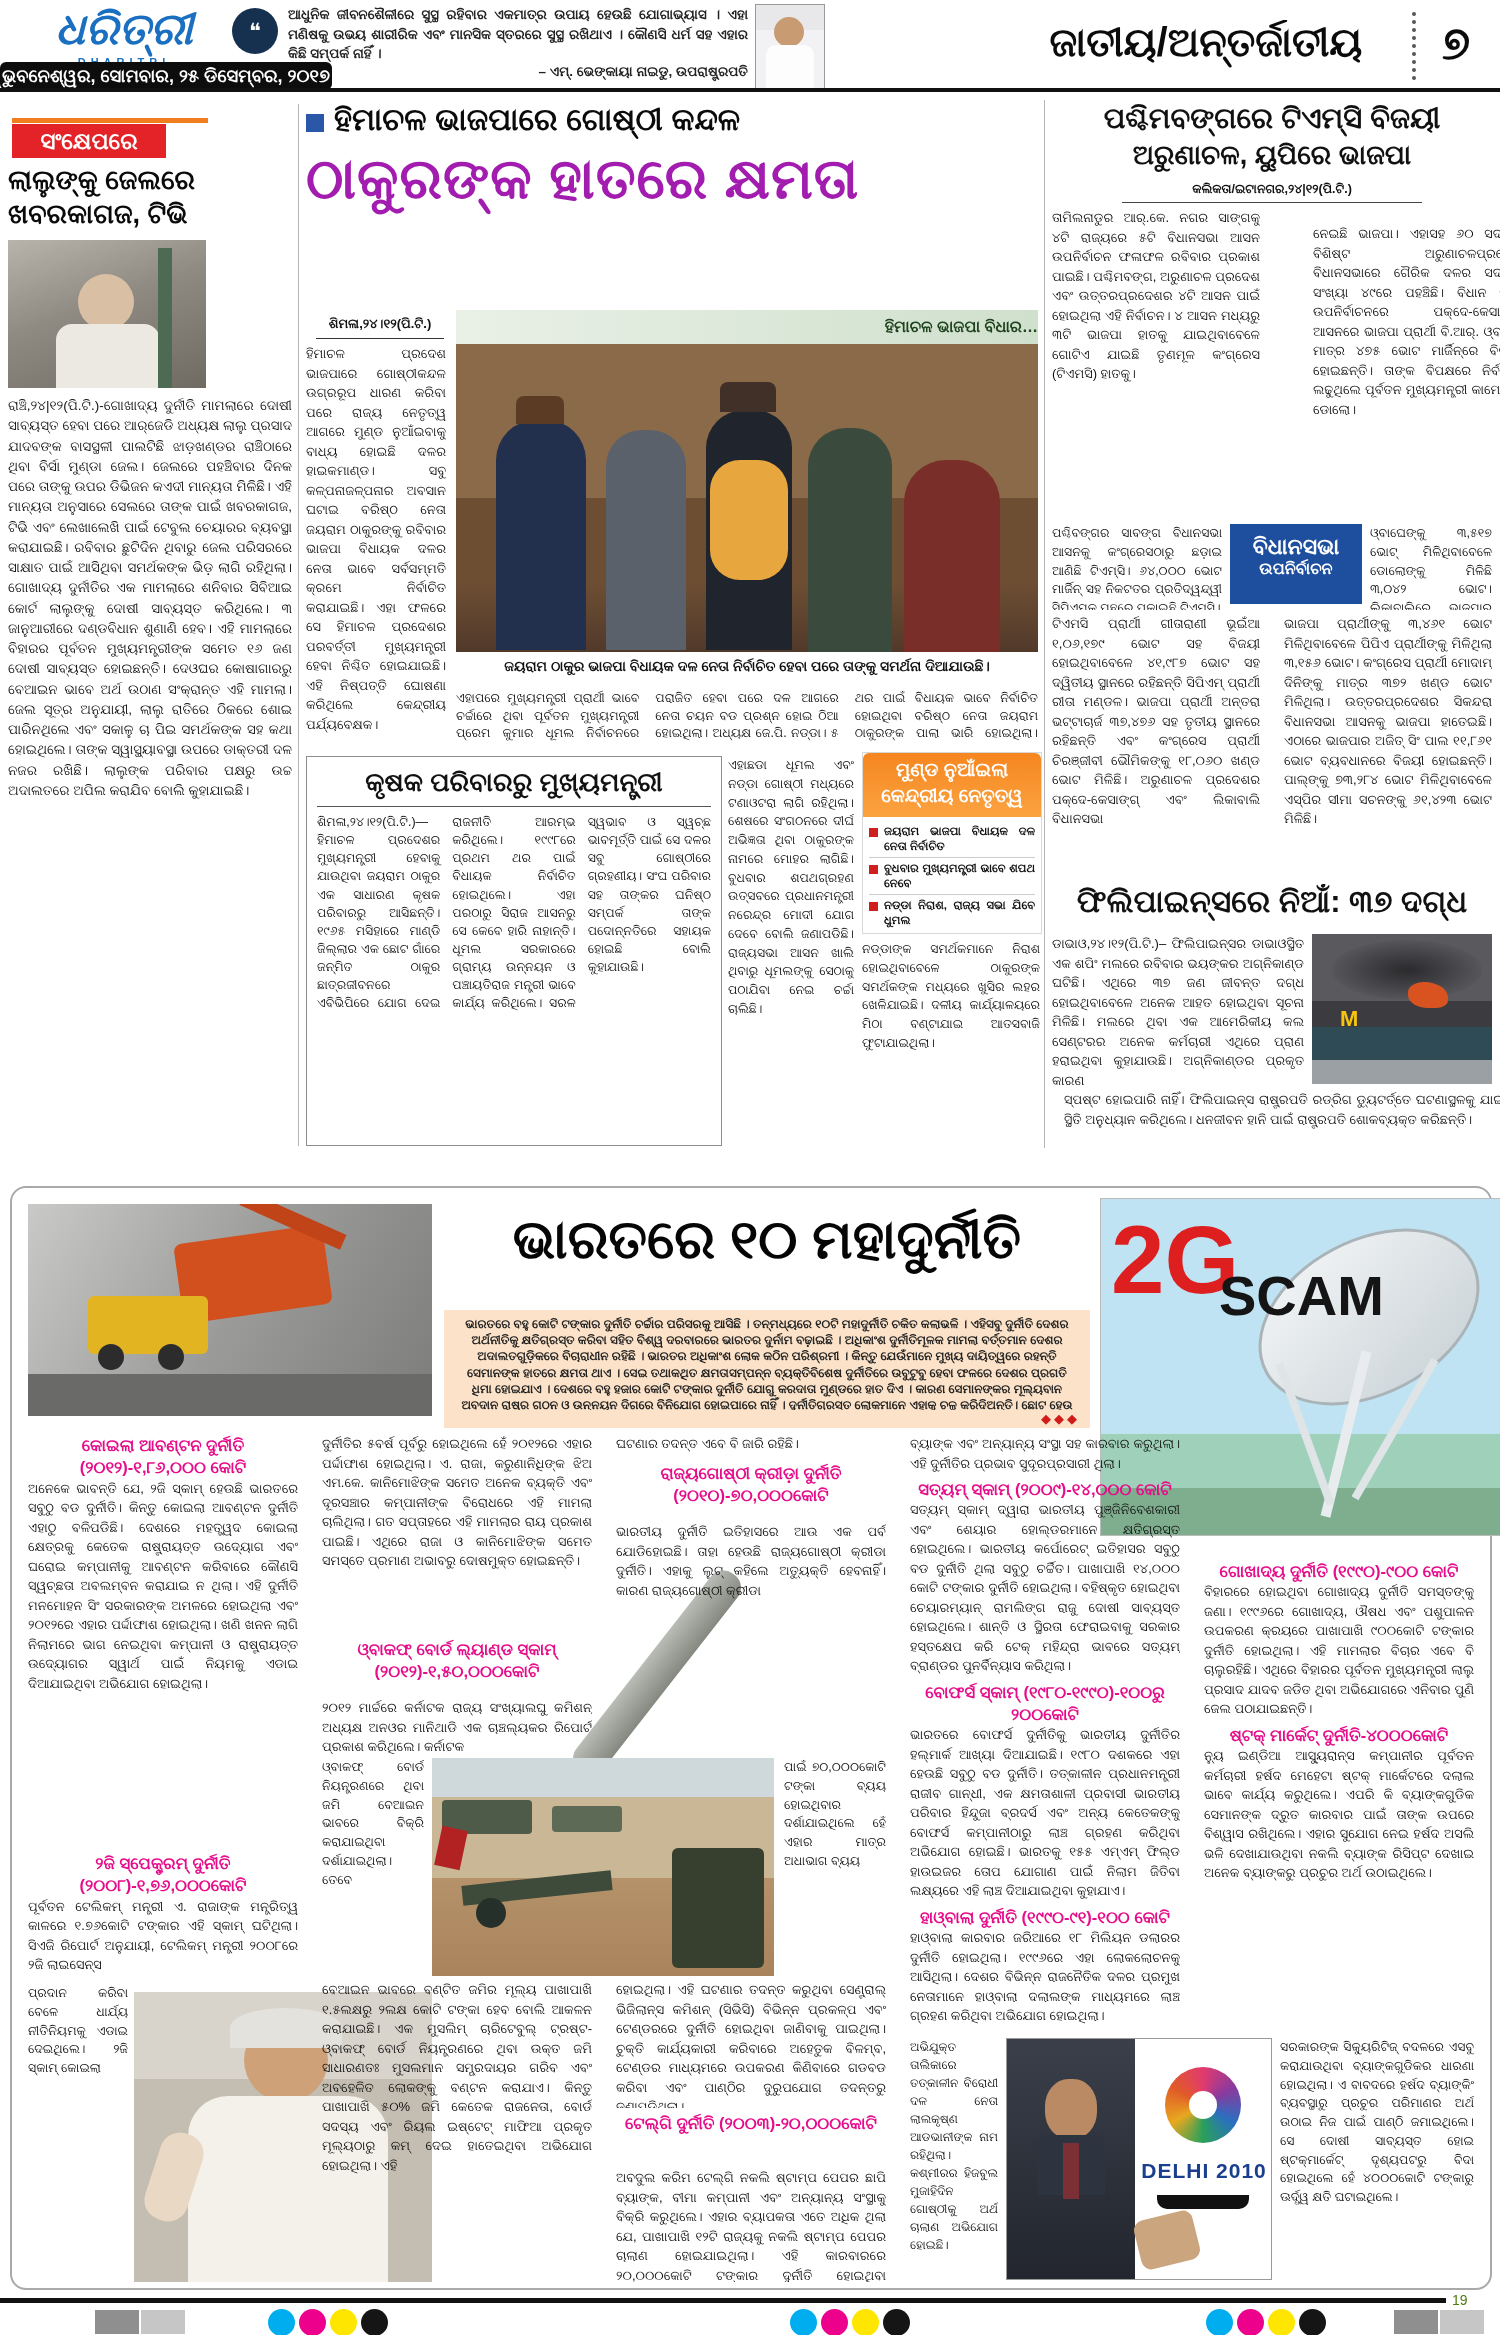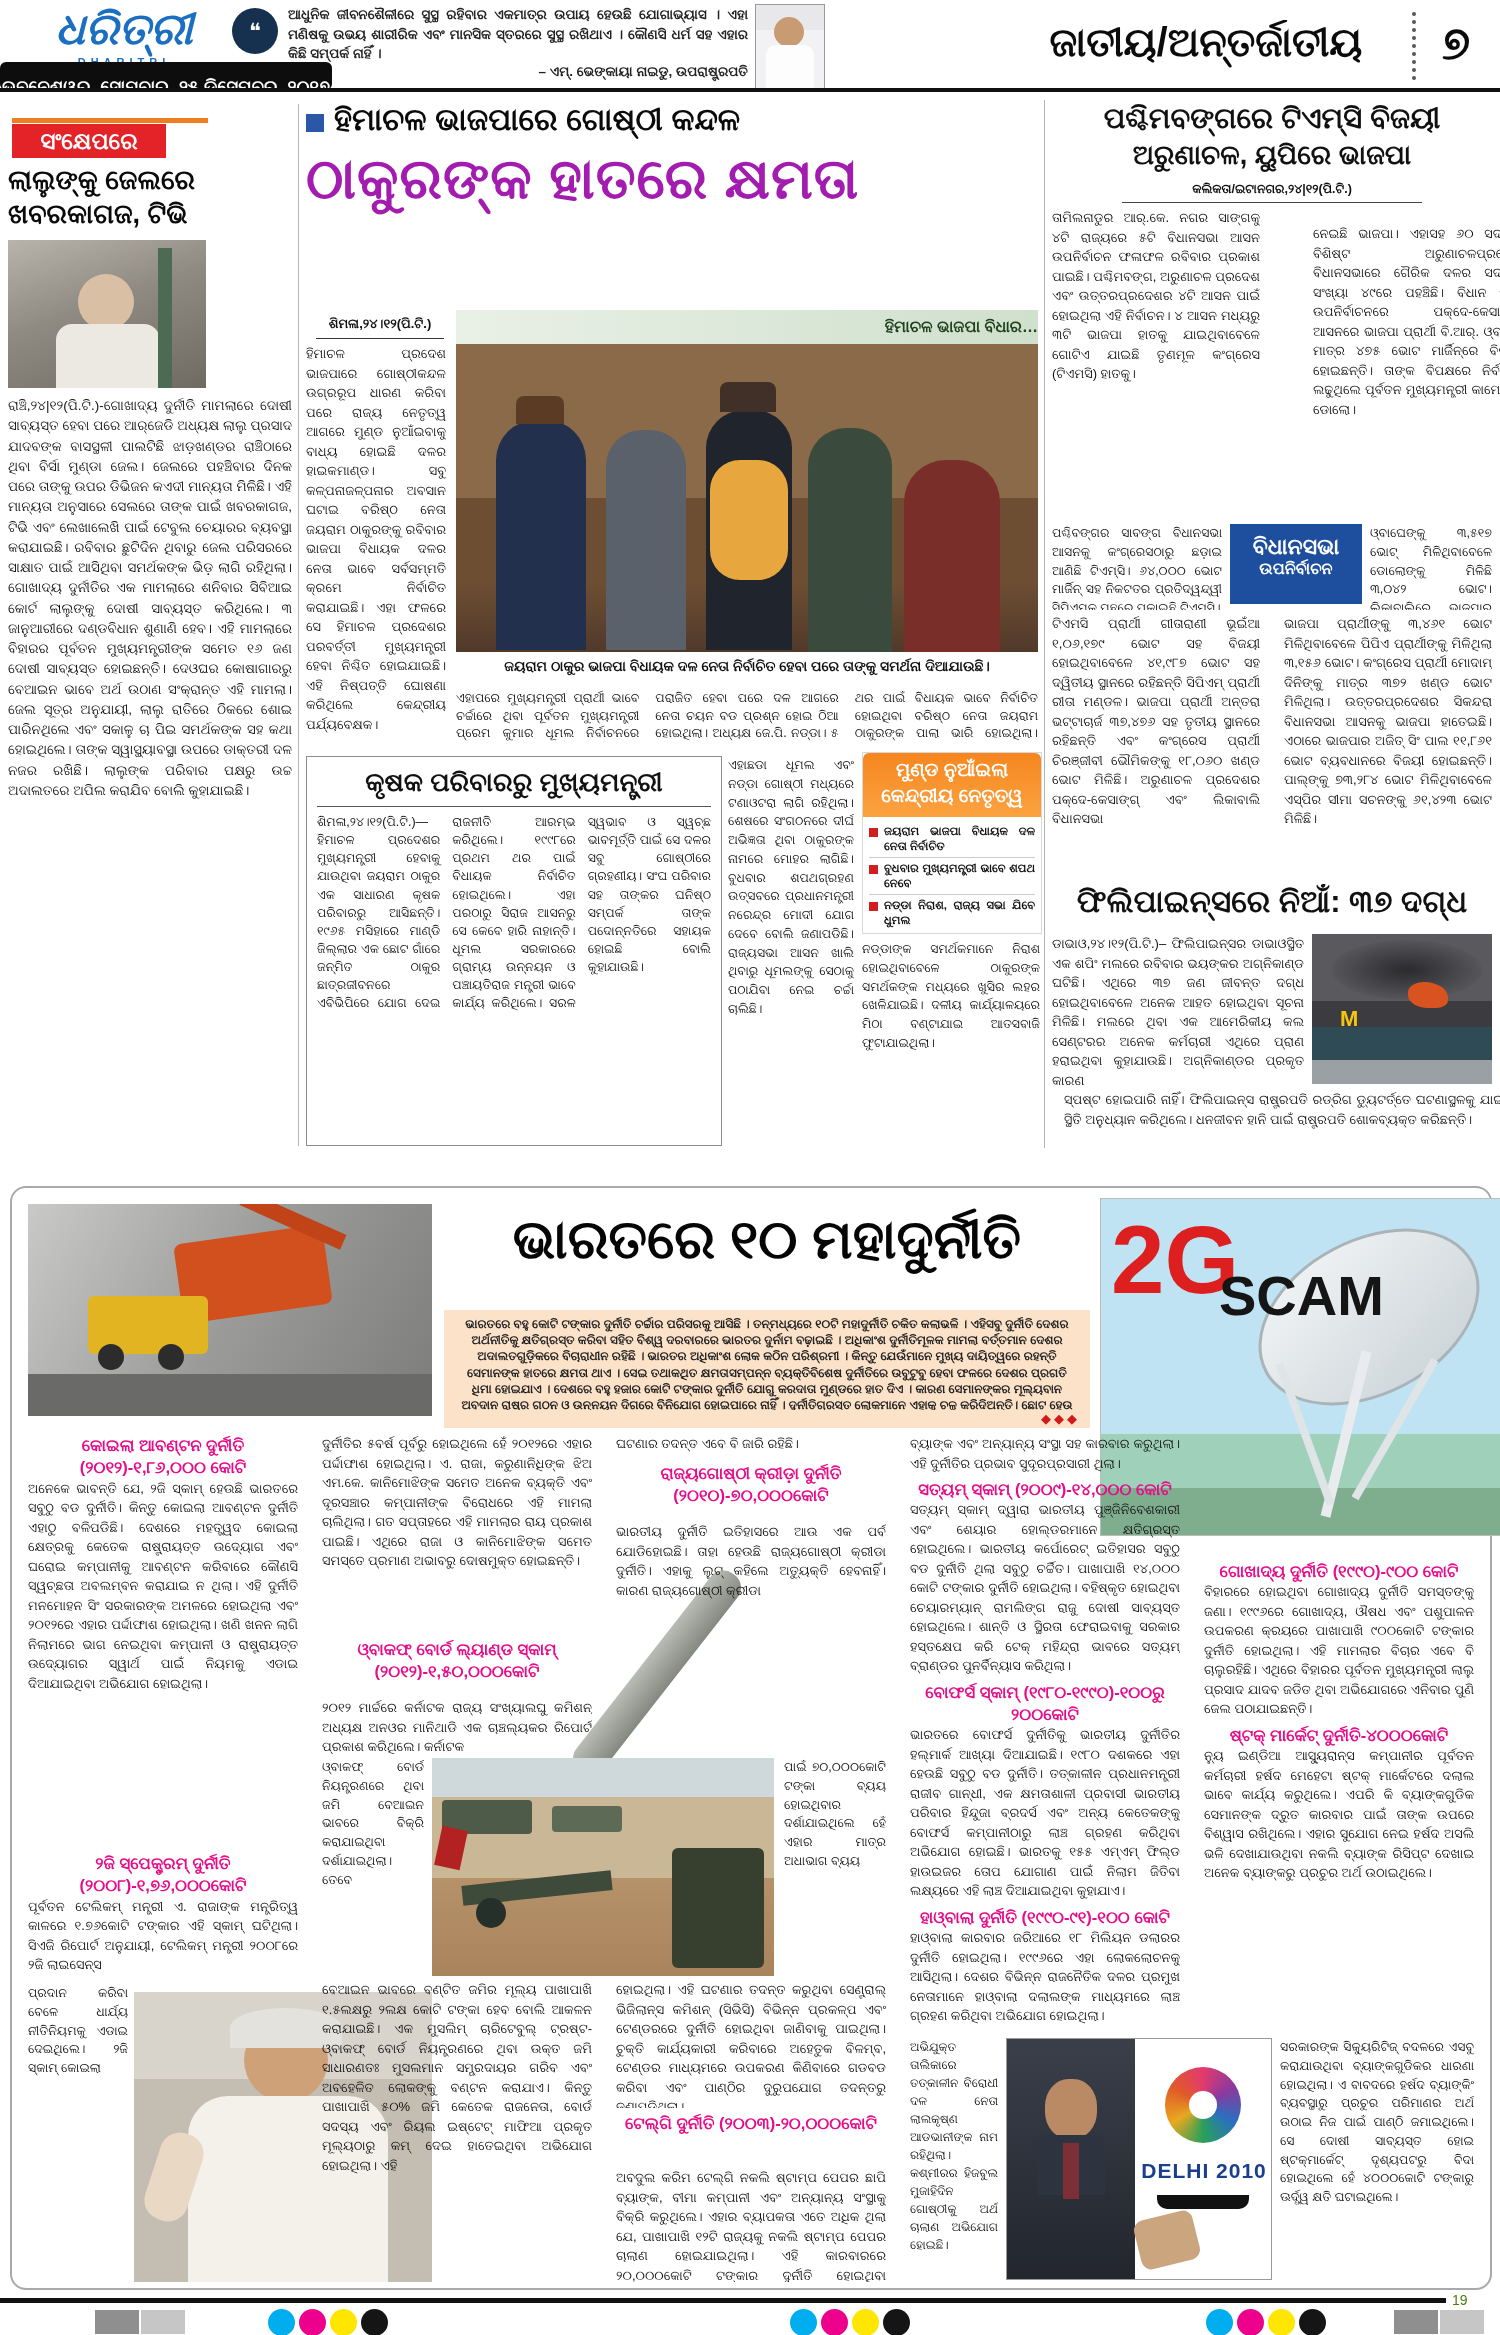--- a/index.html
+++ b/index.html
@@ -15,21 +15,21 @@
   p{margin:0 0 6px 0;}
   .colflow p{margin:0 0 5px 0;}
 </style>
 </head>
 <body>
 
 <div class="t" style="left:0;top:0;width:1500px;height:92px;">
   <div class="t" style="left:18px;top:0px;width:212px;height:58px;font-size:44px;font-weight:bold;font-style:italic;color:#1a6fc0;text-align:center;line-height:58px;">ଧରିତ୍ରୀ</div>
   <div class="t" style="left:18px;top:56px;width:212px;height:14px;font-size:11px;font-weight:bold;letter-spacing:5px;color:#1a6fc0;text-align:center;">DHARITRI</div>
   <div class="t" style="left:0;top:62px;width:332px;height:28px;background:#0d0d0d;border-radius:6px;color:#fff;">
-    <span style="display:block;text-align:center;font-weight:bold;font-size:18px;line-height:28px;margin-top:11px;">ଭୁବନେଶ୍ୱର, ସୋମବାର, ୨୫ ଡିସେମ୍ବର, ୨୦୧୭</span>
+    <span style="display:block;text-align:center;font-weight:bold;font-size:18px;line-height:28px;">ଭୁବନେଶ୍ୱର, ସୋମବାର, ୨୫ ଡିସେମ୍ବର, ୨୦୧୭</span>
   </div>
   <div class="t" style="left:232px;top:8px;width:46px;height:46px;border-radius:50%;background:#15314f;color:#fff;text-align:center;font-size:22px;line-height:48px;">❝</div>
   <div class="t j" style="left:288px;top:5px;width:460px;height:58px;font-size:13.5px;line-height:1.45;font-weight:bold;color:#222;">ଆଧୁନିକ ଜୀବନଶୈଳୀରେ ସୁସ୍ଥ ରହିବାର ଏକମାତ୍ର ଉପାୟ ହେଉଛି ଯୋଗାଭ୍ୟାସ । ଏହା ମଣିଷକୁ ଉଭୟ ଶାରୀରିକ ଏବଂ ମାନସିକ ସ୍ତରରେ ସୁସ୍ଥ ରଖିଥାଏ । କୌଣସି ଧର୍ମ ସହ ଏହାର କିଛି ସମ୍ପର୍କ ନାହିଁ ।</div>
   <div class="t" style="left:288px;top:64px;width:460px;height:20px;font-size:13.5px;font-weight:bold;text-align:right;color:#222;">– ଏମ୍. ଭେଙ୍କାୟା ନାଇଡୁ, ଉପରାଷ୍ଟ୍ରପତି</div>
   <div class="photo" style="left:755px;top:4px;width:68px;height:84px;border:1px solid #999;background:linear-gradient(180deg,#e8e8ea 0 30%,#f2f2f4 30% 100%);">
     <div style="position:absolute;left:18px;top:12px;width:30px;height:30px;border-radius:50%;background:#c99b72;"></div>
     <div style="position:absolute;left:10px;top:40px;width:48px;height:44px;border-radius:10px 10px 0 0;background:#fdfdfd;"></div>
   </div>
   <div class="t" style="left:1010px;top:20px;width:392px;height:58px;font-size:40px;font-weight:bold;text-align:center;color:#0b0b0b;">ଜାତୀୟ/ଅନ୍ତର୍ଜାତୀୟ</div>
   <div class="t" style="left:1412px;top:12px;width:0;height:68px;border-left:4px dotted #555;"></div>

